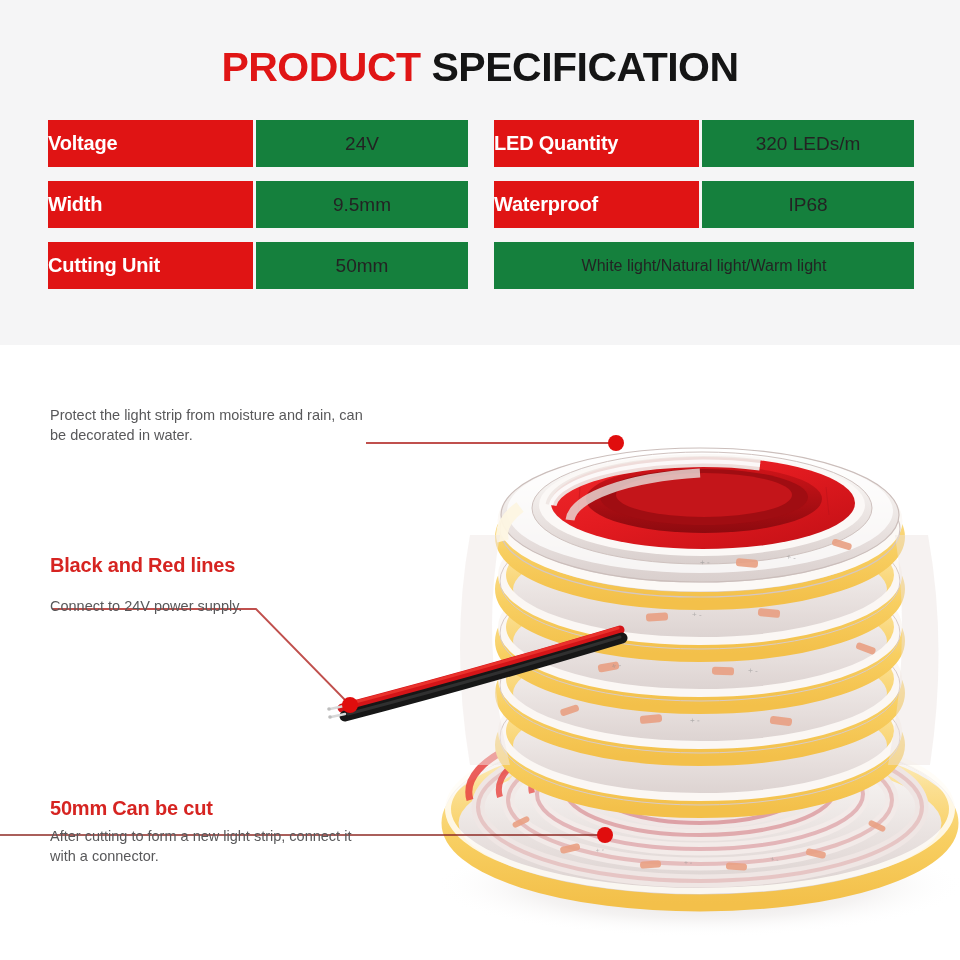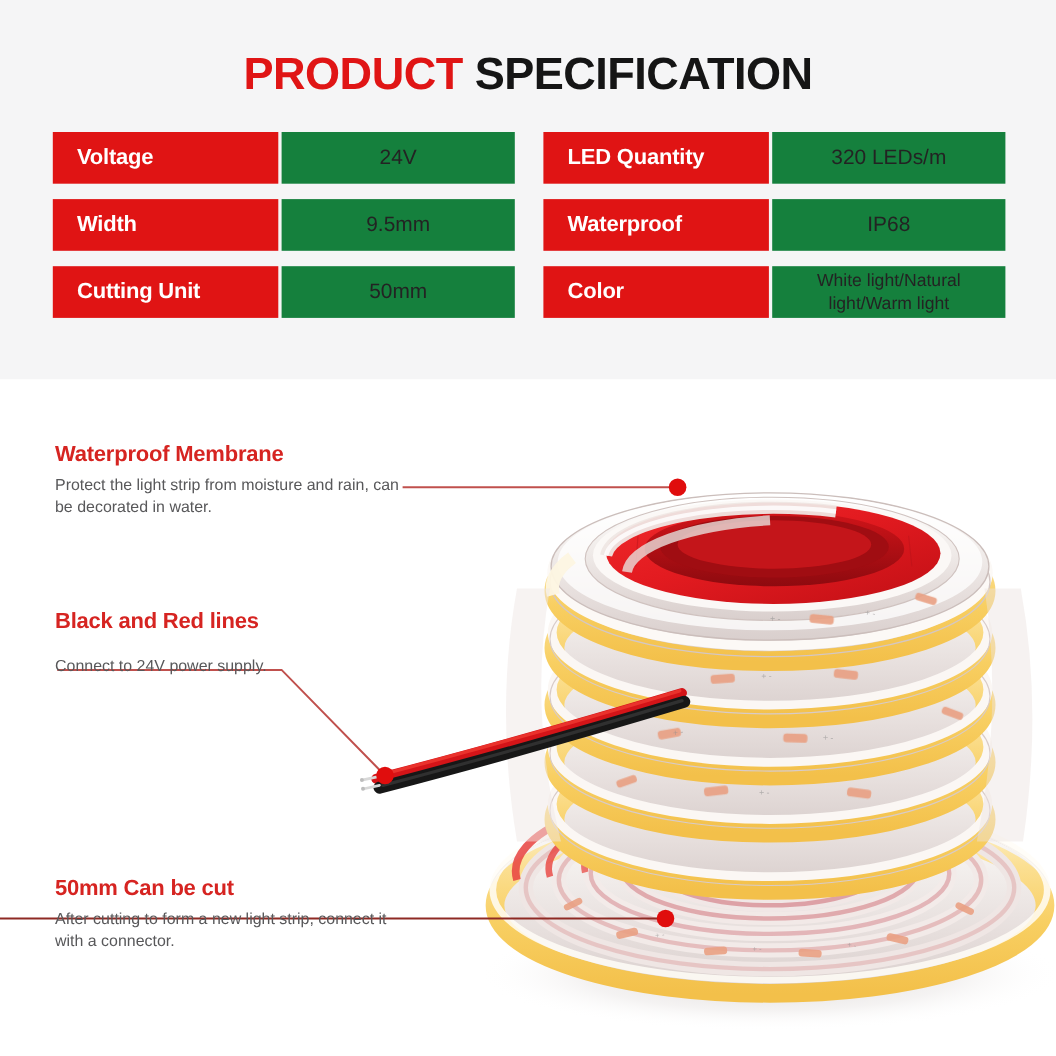--- a/index.html
+++ b/index.html
@@ -67,21 +67,20 @@
     height: 47px;
   }
   .spec-label {
     width: 205px;
     background: #e01414;
     color: #ffffff;
     font-size: 20px;
     font-weight: bold;
     display: flex;
     align-items: center;
-    padding-left: 22px;
     box-sizing: border-box;
     letter-spacing: -0.2px;
   }
   .spec-value {
     flex: 1;
     background: #15803d;
     color: #232323;
     font-size: 19px;
     display: flex;
     align-items: center;
@@ -171,21 +170,20 @@
       <div class="spec-col">
         <div class="spec-row">
           <div class="spec-label">LED Quantity</div>
           <div class="spec-value">320 LEDs/m</div>
         </div>
         <div class="spec-row">
           <div class="spec-label">Waterproof</div>
           <div class="spec-value">IP68</div>
         </div>
         <div class="spec-row">
-          <div class="spec-label">Color</div>
           <div class="spec-value two-line">White light/Natural light/Warm light</div>
         </div>
       </div>
 
     </div>
   </div>
 
   <div id="photo-area">
 
     <svg id="reel-svg" width="960" height="615" viewBox="0 0 960 615">
@@ -391,21 +389,20 @@
       <polyline points="52,264 256,264 348,358" fill="none" stroke="#c0504d" stroke-width="1.8"></polyline>
       <circle cx="350" cy="360" r="8" fill="#e00d0d"></circle>
 
       <line x1="0" y1="490" x2="601" y2="490" stroke="#8e2a24" stroke-width="1.6"></line>
       <circle cx="605" cy="490" r="8" fill="#e00d0d"></circle>
     </svg>
 
   </div>
 
   <div class="callout" id="callout-1">
-    <div class="callout-title">Waterproof Membrane</div>
     <div class="callout-body">Protect the light strip from moisture and rain, can be decorated in water.</div>
   </div>
 
   <div class="callout" id="callout-2">
     <div class="callout-title">Black and Red lines</div>
     <div class="callout-body" style="width:200px;">Connect to 24V power supply.</div>
   </div>
 
   <div class="callout" id="callout-3">
     <div class="callout-title">50mm Can be cut</div>

